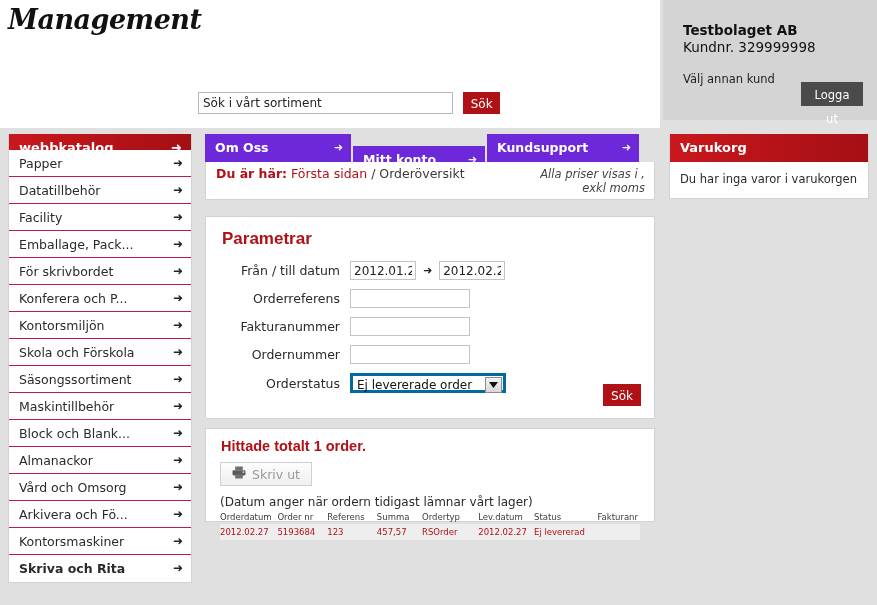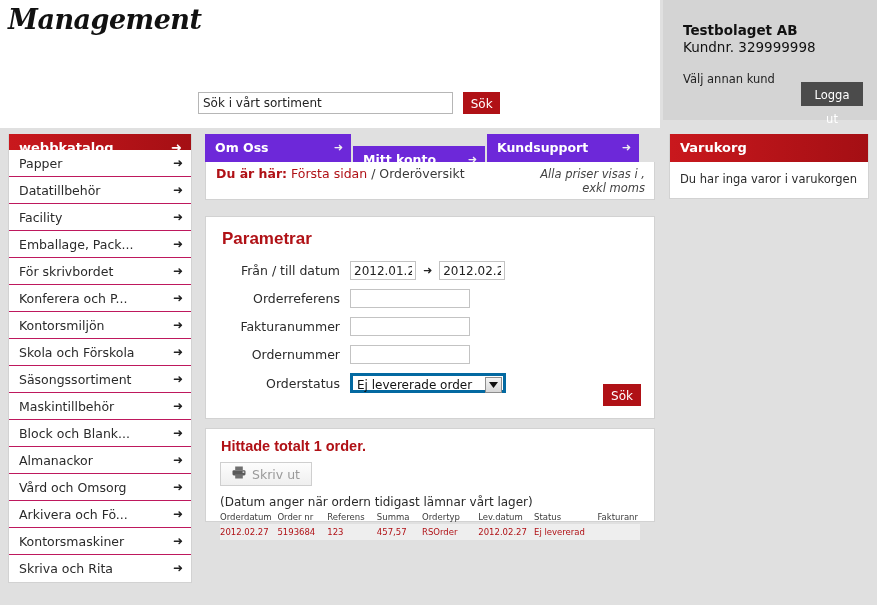--- a/index.html
+++ b/index.html
@@ -87,21 +87,21 @@
     padding: 0 10px; position: relative;
   }
   .sidebar-head .arr { position: absolute; right: 9px; top: 0; color: #fff; }
   .sidebar-item {
     height: 27px; line-height: 27px;
     border-bottom: 1px solid #be185d;
     padding: 0 10px; position: relative;
     font-size: 12.5px; color: #2a2a2a;
     cursor: pointer; background: #fff;
   }
-  .sidebar-item:last-child { border-bottom: none; }
+  .sidebar-item:last-child { border-bottom: none; font-weight: bold; }
   .sidebar-item .arr {
     position: absolute; right: 8px; top: 0;
     color: #222; font-size: 12px;
   }
 
   
   .topnav {
     position: absolute; left: 205px; top: 134px;
     width: 450px; height: 28px;
     display: flex;

